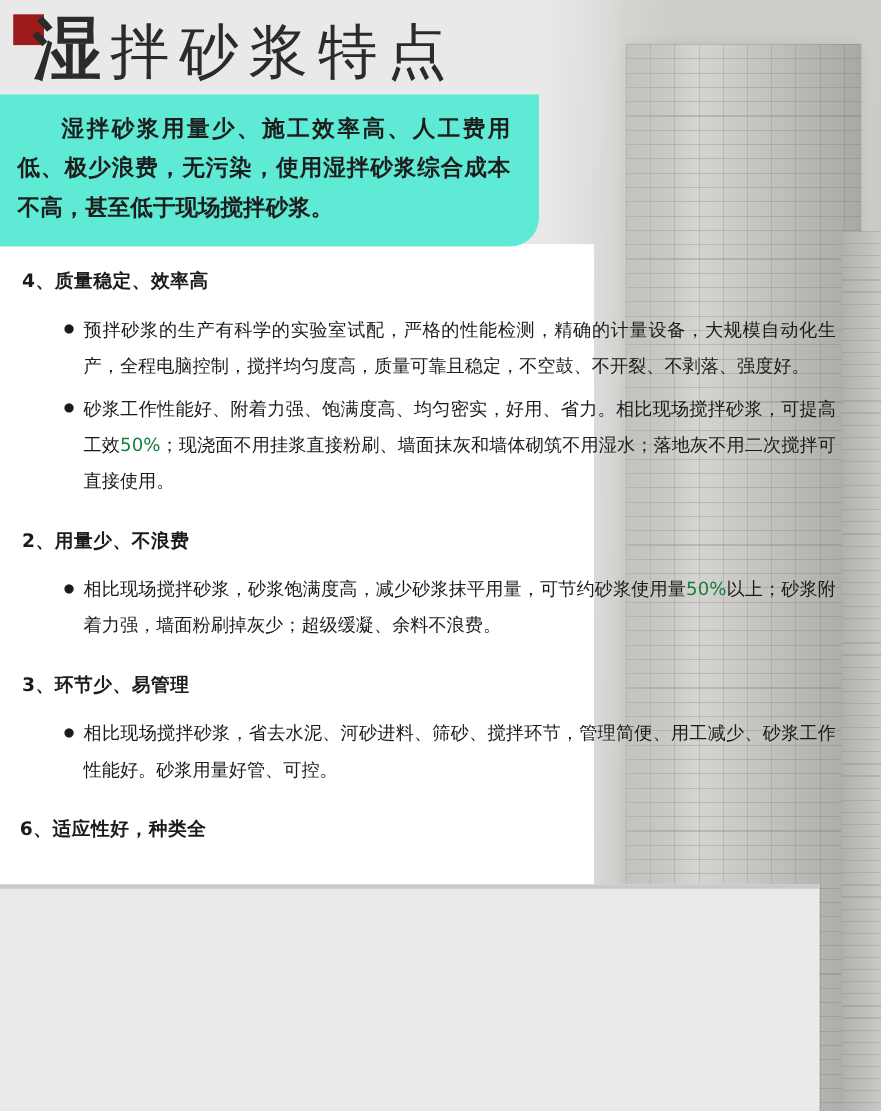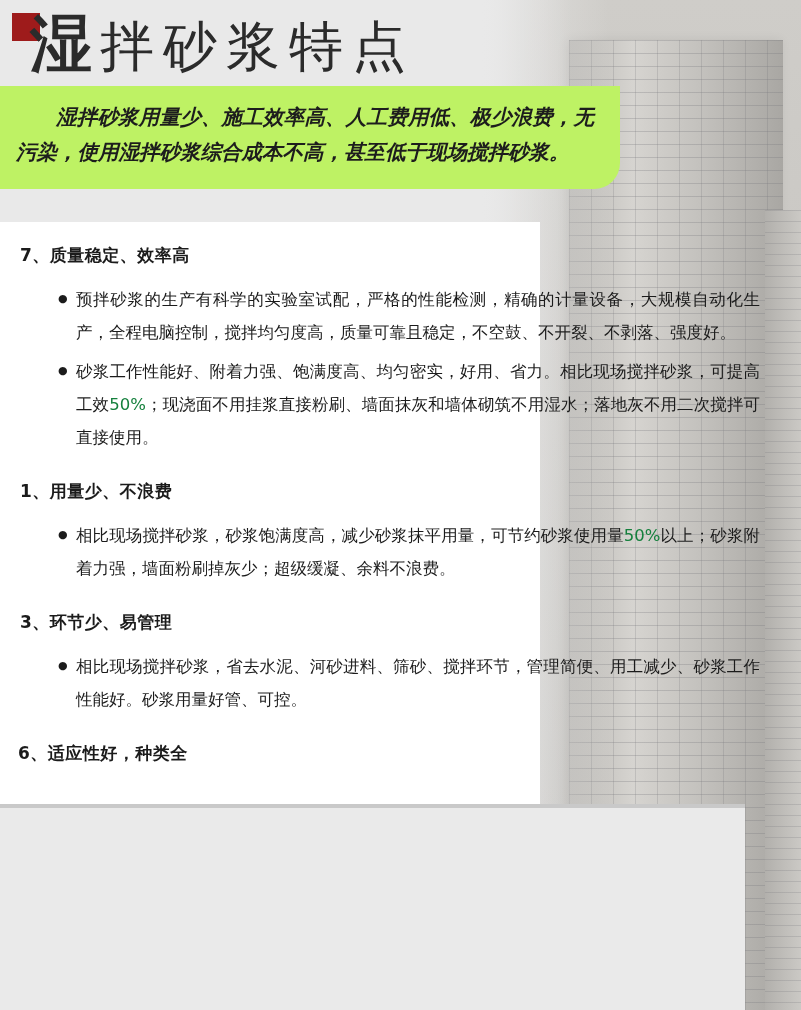--- a/index.html
+++ b/index.html
@@ -117,26 +117,25 @@
     font-size: 62px;
     font-weight: 700;
     letter-spacing: 8px;
   }
 
   
   .intro {
     position: absolute;
     left: 0;
     top: 86px;
-    width: 620px;
-    background: #bef264;
+    width: 490px;
+    background: #5eead4;
     border-bottom-right-radius: 26px;
     padding: 14px 26px 18px 16px;
     box-sizing: border-box;
-    font-style: italic;
   }
   .intro p {
     margin: 0;
     font-size: 20.5px;
     line-height: 1.72;
     color: #1d1d1d;
     font-weight: 700;
     text-align: justify;
     text-indent: 40px;
   }
@@ -220,28 +219,28 @@
       <span class="big">湿</span><span>拌砂浆特点</span>
     </div>
   </div>
 
   <div class="intro">
     <p>湿拌砂浆用量少、施工效率高、人工费用低、极少浪费，无污染，使用湿拌砂浆综合成本不高，甚至低于现场搅拌砂浆。</p>
   </div>
 
   <div class="content" id="content">
       <div class="section">
-        <div class="sec-title">7、质量稳定、效率高</div>
+        <div class="sec-title">4、质量稳定、效率高</div>
         <ul class="bullets">
           <li><span>预拌砂浆的生产有科学的实验室试配，严格的性能检测，精确的计量设备，大规模自动化生产，全程电脑控制，搅拌均匀度高，质量可靠且稳定，不空鼓、不开裂、不剥落、强度好。</span></li>
           <li><span>砂浆工作性能好、附着力强、饱满度高、均匀密实，好用、省力。相比现场搅拌砂浆，可提高工效</span><span class="hl">50%</span><span>；现浇面不用挂浆直接粉刷、墙面抹灰和墙体砌筑不用湿水；落地灰不用二次搅拌可直接使用。</span></li>
         </ul>
       </div>
       <div class="section">
-        <div class="sec-title">1、用量少、不浪费</div>
+        <div class="sec-title">2、用量少、不浪费</div>
         <ul class="bullets">
           <li><span>相比现场搅拌砂浆，砂浆饱满度高，减少砂浆抹平用量，可节约砂浆使用量</span><span class="hl">50%</span><span>以上；砂浆附着力强，墙面粉刷掉灰少；超级缓凝、余料不浪费。</span></li>
         </ul>
       </div>
       <div class="section">
         <div class="sec-title">3、环节少、易管理</div>
         <ul class="bullets">
           <li><span>相比现场搅拌砂浆，省去水泥、河砂进料、筛砂、搅拌环节，管理简便、用工减少、砂浆工作性能好。砂浆用量好管、可控。</span></li>
         </ul>
       </div>

